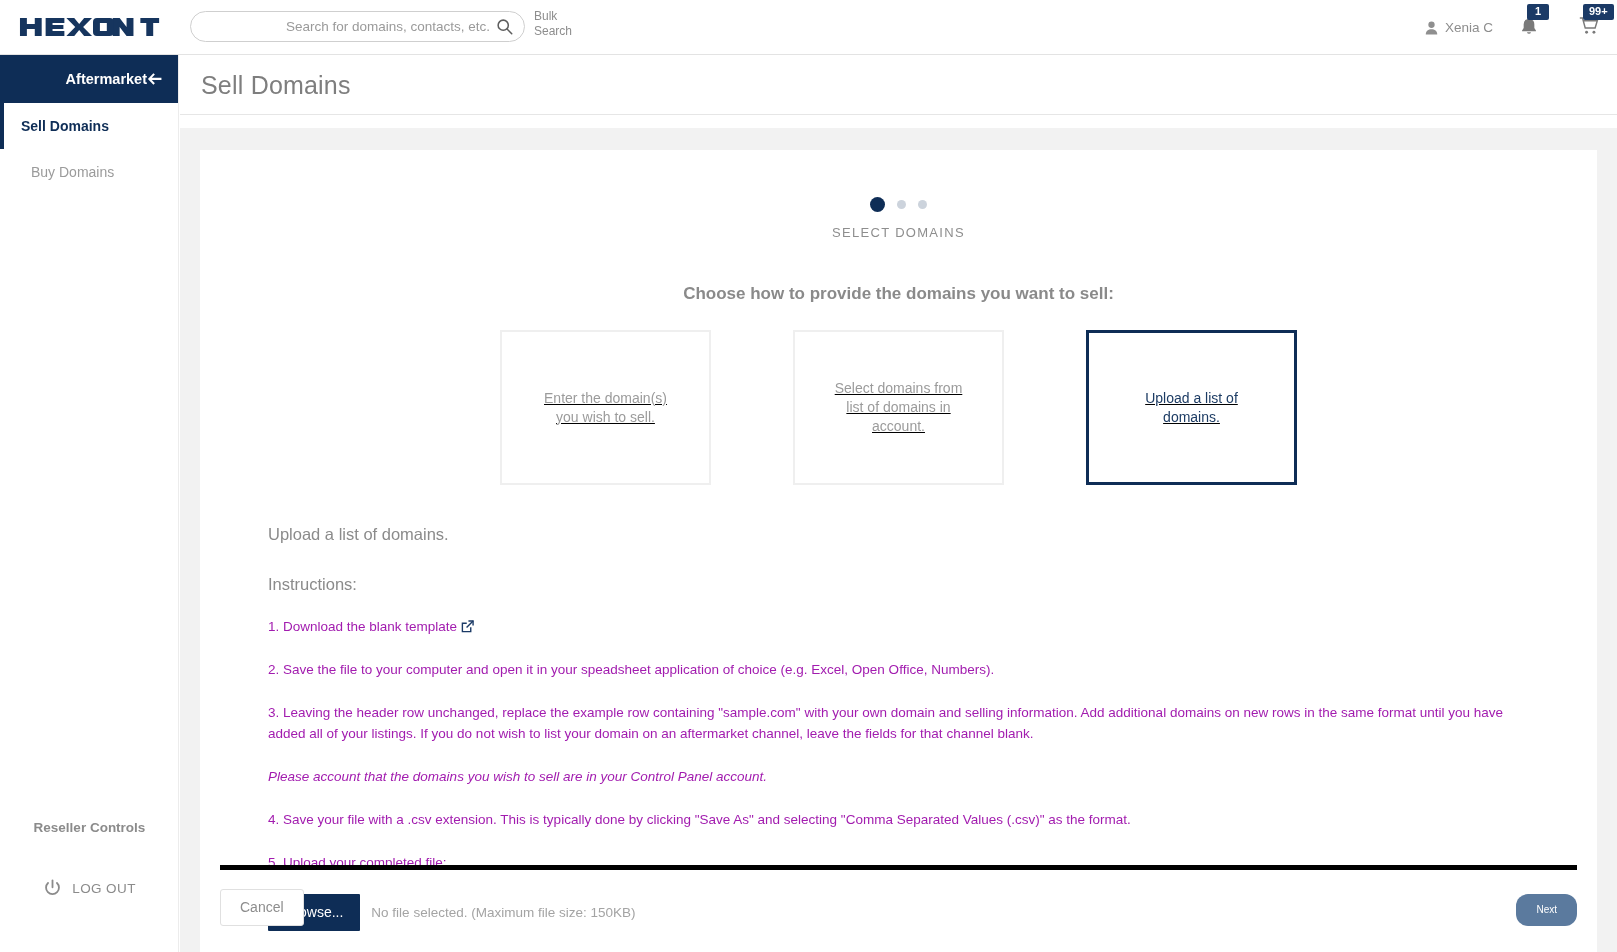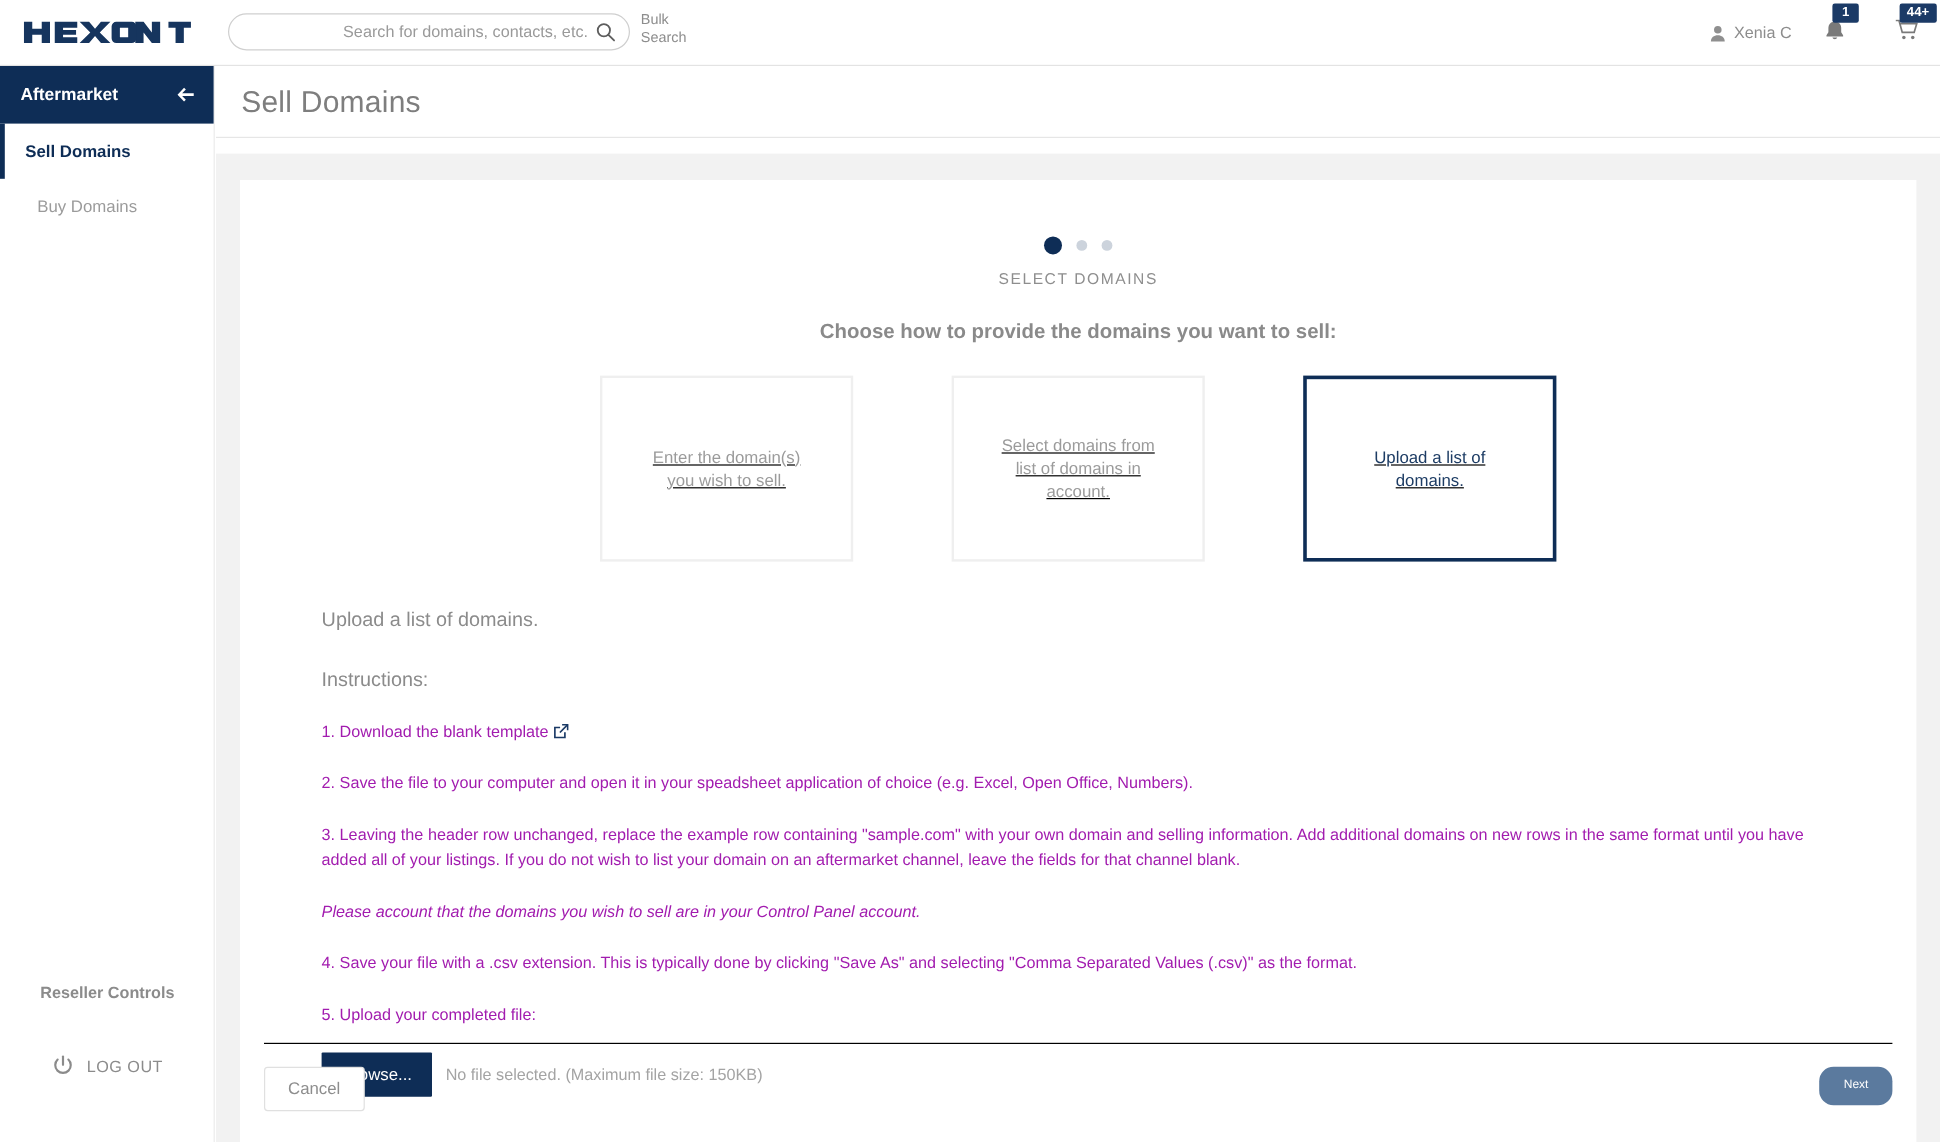--- a/index.html
+++ b/index.html
@@ -89,21 +89,21 @@
 
   
   .sidebar {
     position: absolute; top: 55px; left: 0;
     width: 179px; height: 897px;
     background: #ffffff;
     border-right: 1px solid #ececec;
   }
   .sidebar-header {
     height: 48px; background: #0e2d56;
-    display: flex; align-items: center; justify-content: space-between;
+    display: flex; align-items: center; justify-content: flex-end;
     padding: 0 16px 0 17px;
   }
   .sidebar-title {
     color: #ffffff; font-size: 14.5px; font-weight: 700;
   }
   .back-arrow { color:#fff; width: 15px; height: 14px; cursor: pointer; }
 
   .nav-item {
     height: 46px;
     display: flex; align-items: center;
@@ -165,21 +165,21 @@
   .dots { display: flex; justify-content: center; align-items: center; gap: 12px; height: 16px; }
   .dot { width: 9px; height: 9px; border-radius: 50%; background: #ccd3dc; }
   .dot.active { width: 15px; height: 15px; background: #0e2d56; }
   .step-label {
     margin-top: 13px;
     font-size: 13px; color: #8e8e8e;
     letter-spacing: 1.3px;
   }
 
   .choose-heading {
-    margin-top: 27px;
+    margin-top: 44px;
     text-align: center;
     font-size: 17px; font-weight: 700; color: #8a8a8a;
   }
 
   .cards {
     margin-top: 26px;
     display: flex; justify-content: center; gap: 82px; text-decoration: underline;
   }
   .opt-card {
     width: 211px; height: 155px;
@@ -218,23 +218,23 @@
     padding: 10px 17px 11px 17px;
     cursor: pointer;
     font-family: "Liberation Sans", sans-serif;
     border-radius: 1px;
   }
   .file-status { font-size: 13.5px; color: #a4a4a4; }
 
   
   .card-footer {
     position: absolute; left: 20px; right: 20px; bottom: 38px;
-    border-top: 1px solid #000000;
+    border-top: 5px solid #000000;
     padding-top: 19px;
-    display: flex; align-items: flex-start; justify-content: space-between;
+    display: flex; align-items: flex-end; justify-content: space-between;
   }
   .cancel-btn {
     background: #fff; border: 1px solid #e0e0e0;
     color: #8d8d8d; font-size: 14px;
     padding: 9px 19px 10px 19px;
     cursor: pointer; border-radius: 3px;
     font-family: "Liberation Sans", sans-serif;
   }
   .next-btn {
     background: #5b7architecture; 
@@ -302,21 +302,21 @@
     </div>
 
     <div class="cart-block">
       <span class="cart-icon">
         <svg viewBox="0 0 22 20" width="20" height="18" fill="none" stroke="currentColor" stroke-width="1.6">
           <path d="M.8 1.2h3l3 11h11l2.4-8H5.2"></path>
           <circle cx="8.3" cy="17" r="1.6" fill="currentColor" stroke="none"></circle>
           <circle cx="16.5" cy="17" r="1.6" fill="currentColor" stroke="none"></circle>
         </svg>
       </span>
-      <span class="badge badge-cart">44+</span>
+      <span class="badge badge-cart">99+</span>
     </div>
 
   </div>
 </div>
 
 <div class="sidebar">
 
   <div class="sidebar-header">
     <span class="sidebar-title">Aftermarket</span>
     <span class="back-arrow">

